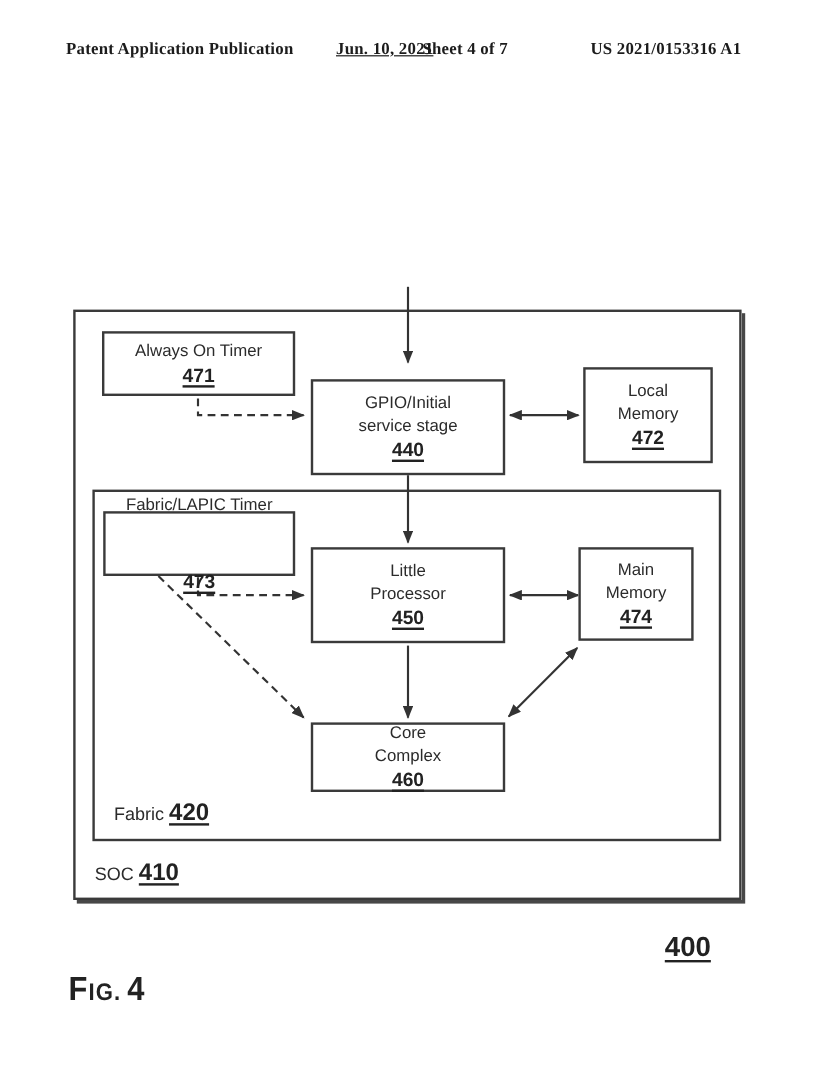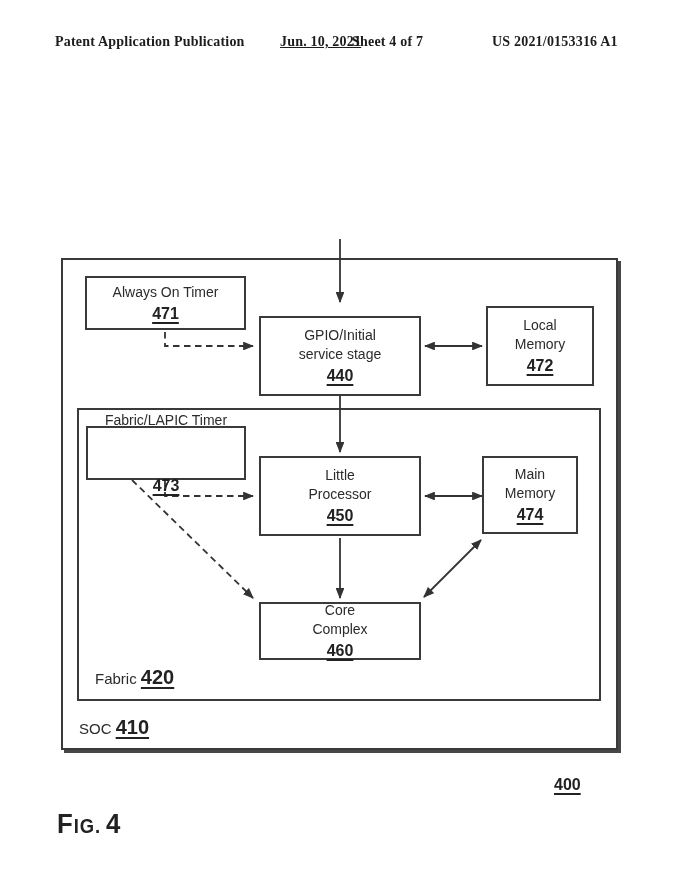--- a/index.html
+++ b/index.html
@@ -48,21 +48,21 @@
   #localmem-box{left:486px;top:306px;width:108px;height:80px;}
   #flapic-box{left:86px;top:426px;width:160px;height:54px;gap:44px;}
   #little-box{left:259px;top:456px;width:162px;height:80px;}
   #mainmem-box{left:482px;top:456px;width:96px;height:78px;text-align:center;}
   #core-box{left:259px;top:602px;width:162px;height:58px;}
   
   #arrow-layer{position:absolute;left:0;top:0;z-index:2;pointer-events:none;}
   .arrow{stroke:#333;stroke-width:1.8;fill:none;}
   .arrow.dashed{stroke-dasharray:6.5 4.5;}
   
-  #figure-ref{position:absolute;left:554px;top:776px;font-size:16px;}
+  #figure-ref{position:absolute;left:554px;top:776px;font-size:23px;}
   #fig-caption{
     position:absolute;left:57px;top:808px;font-weight:700;color:#222;
     letter-spacing:1px;transform:scaleX(.92);transform-origin:left;
   }
   #fig-caption .big{font-size:28px;}
   #fig-caption .small{font-size:20px;}
 </style>
 </head>
 <body>
 

